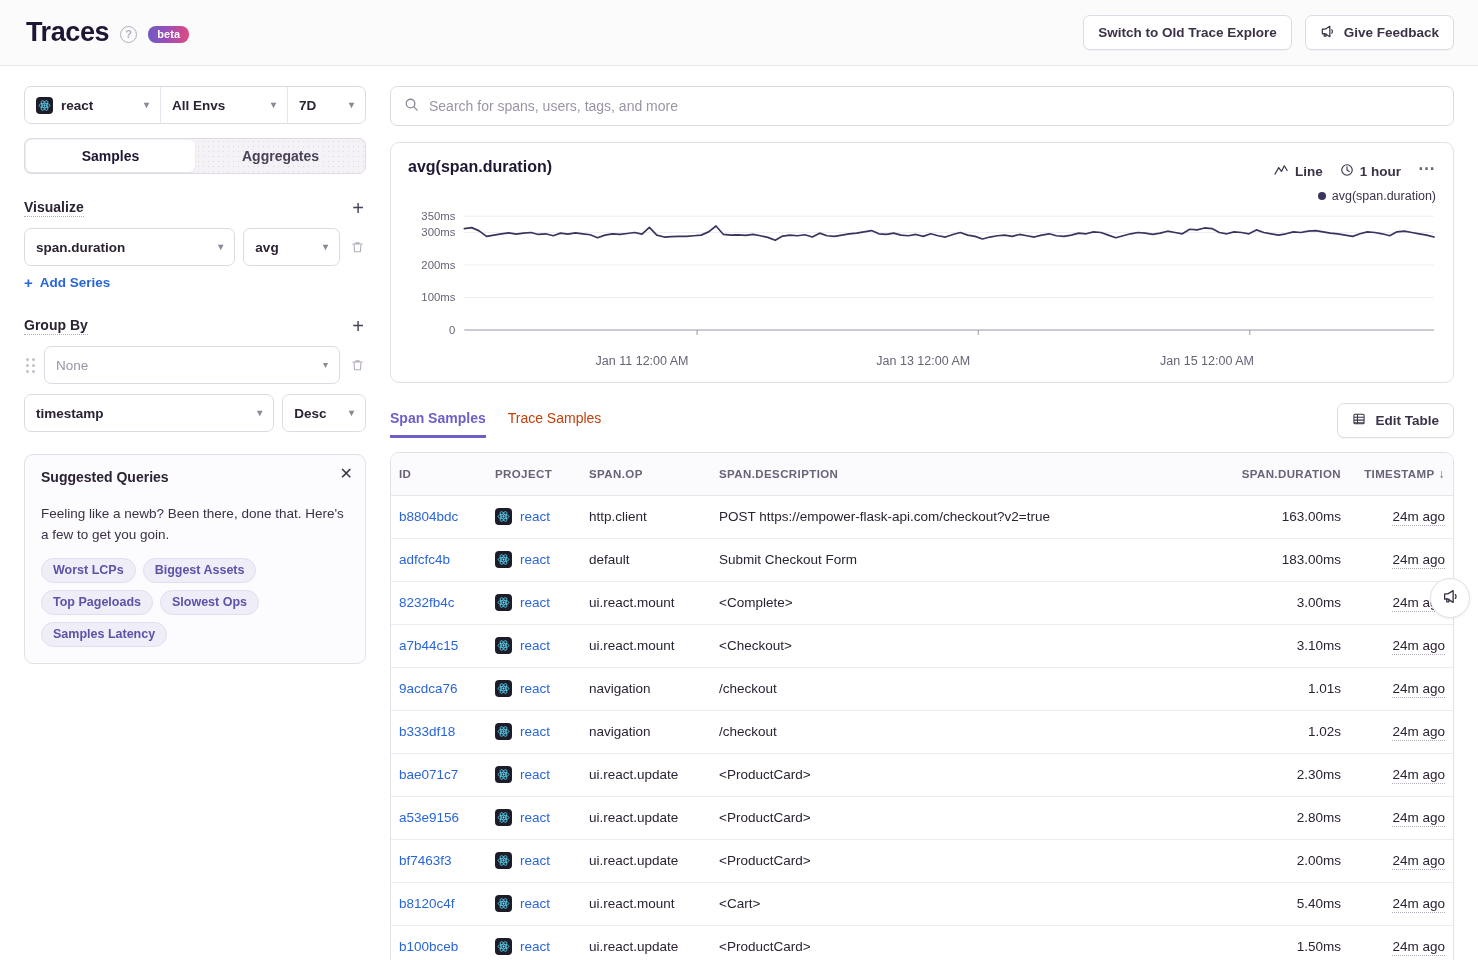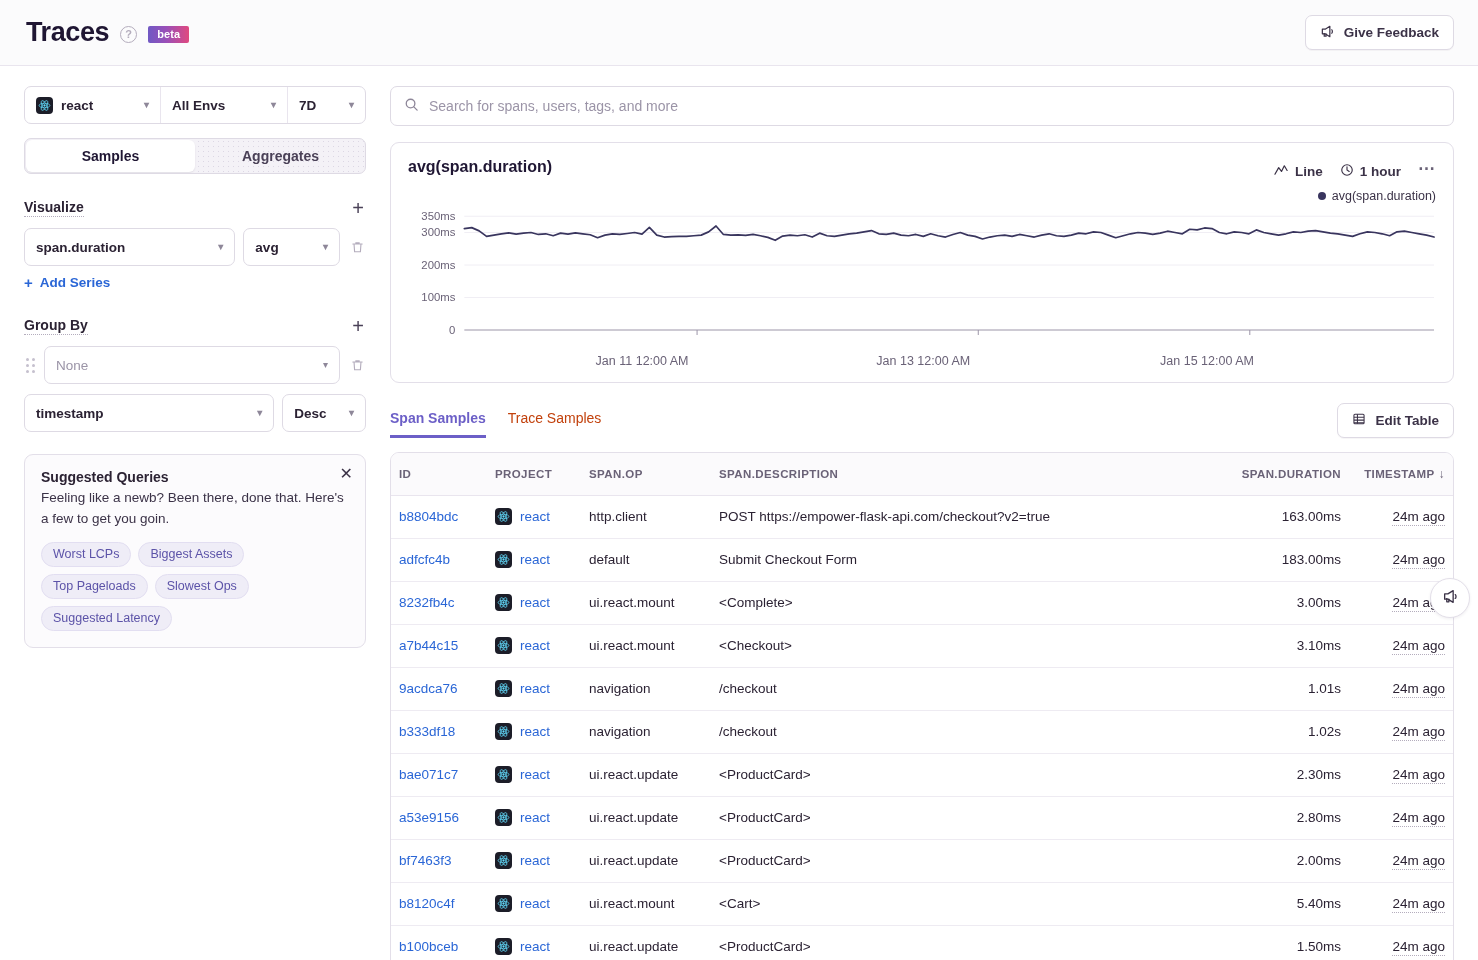--- a/index.html
+++ b/index.html
@@ -25,21 +25,21 @@
   .help-icon {
     width: 17px; height: 17px; border-radius: 50%;
     border: 1.4px solid #b4adbd; color: #b4adbd;
     font-size: 11px; line-height: 14px; text-align: center;
     font-weight: 700; display: inline-block; margin-top: 4px;
   }
   .beta-badge {
     margin-top: 3px;
     background: linear-gradient(90deg, #7059c4 0%, #9a4fb8 45%, #e0497f 100%);
     color: #fff; font-size: 11px; font-weight: 700;
-    padding: 2px 9px 3px; border-radius: 2px; letter-spacing: 0.1px;
+    padding: 2px 9px 3px; border-radius: 8px; letter-spacing: 0.1px;
   }
   .header-actions { margin-left: auto; display: flex; gap: 13px; }
   .btn {
     background: #fff; border: 1px solid #dedae4; border-radius: 7px;
     height: 35px; padding: 0 14px;
     font-size: 13.5px; font-weight: 600; color: #3b3247;
     display: inline-flex; align-items: center; gap: 9px;
     font-family: "Liberation Sans", sans-serif; cursor: pointer;
     box-shadow: 0 1px 0 rgba(43,34,51,0.04);
   }
@@ -123,29 +123,29 @@
     color: #2a66d6; font-size: 13.5px; font-weight: 600; cursor: pointer;
   }
   .add-series .pl { font-size: 15px; line-height: 1; }
 
   .suggested {
     margin-top: 22px; border: 1px solid #e3dfe9; border-radius: 9px;
     background: #fcfbfd; padding: 14px 16px 16px;
     position: relative;
   }
   .sg-title { font-size: 14px; font-weight: 700; color: #2b2233; }
-  .sg-body { font-size: 13.5px; color: #3b3247; line-height: 1.52; margin-top: 3px; }
+  .sg-body { font-size: 13.5px; color: #3b3247; line-height: 1.52; margin-top: 19px; }
   .sg-close {
     position: absolute; top: 11px; right: 12px;
     color: #3b3247; font-size: 16px; line-height: 1; cursor: pointer;
   }
   .pill-wrap { margin-top: 13px; display: flex; flex-wrap: wrap; gap: 7px; }
   .pill {
     background: #efedf7; color: #5c53a8; border: 1px solid #e2def1;
-    font-size: 12.5px; border-radius: 13px; padding: 4px 11px 5px; cursor: pointer;
+    font-size: 12.5px; border-radius: 13px; padding: 4px 11px 5px; cursor: pointer; font-weight: bold;
   }
 
   
   .search-bar {
     height: 40px; border: 1px solid #dedae4; border-radius: 7px; background: #fff;
     display: flex; align-items: center; gap: 10px; padding: 0 13px;
   }
   .search-bar input {
     border: 0; outline: 0; flex: 1; font-size: 14px; color: #2b2233;
     font-family: "Liberation Sans", sans-serif; background: transparent;
@@ -227,20 +227,23 @@
 </head>
 <body>
 
 <div class="app-header">
   <div class="title-wrap">
     <span class="page-title">Traces</span>
     <span class="help-icon">?</span>
     <span class="beta-badge">beta</span>
   </div>
   <div class="header-actions">
+    <button class="btn">
+      <span>Switch to Old Trace Explore</span>
+    </button>
     <button class="btn">
       <span>
         <svg width="15" height="15" viewBox="0 0 16 16" fill="none" stroke="#3b3247" stroke-width="1.3" stroke-linejoin="round">
           <path d="M2.5 5.5h3l5-3v11l-5-3h-3z"></path>
           <path d="M4.5 9.5v3.5h2v-3"></path>
           <path d="M12.5 6.2c.9.4.9 3.2 0 3.6" stroke-linecap="round"></path>
         </svg>
       </span>
       <span>Give Feedback</span>
     </button>
@@ -340,21 +343,21 @@
 
     <div class="suggested">
       <span class="sg-close">✕</span>
       <div class="sg-title">Suggested Queries</div>
       <div class="sg-body">Feeling like a newb? Been there, done that. Here's a few to get you goin.</div>
       <div class="pill-wrap">
         <span class="pill">Worst LCPs</span>
         <span class="pill">Biggest Assets</span>
         <span class="pill">Top Pageloads</span>
         <span class="pill">Slowest Ops</span>
-        <span class="pill">Suggested Latency</span>
+        <span class="pill">Samples Latency</span>
       </div>
     </div>
   </div>
 
   <div class="main">
 
     <div class="search-bar">
       <span>
         <svg width="15" height="15" viewBox="0 0 16 16" fill="none" stroke="#8e8799" stroke-width="1.4">
           <circle cx="7" cy="7" r="4.6"></circle>

